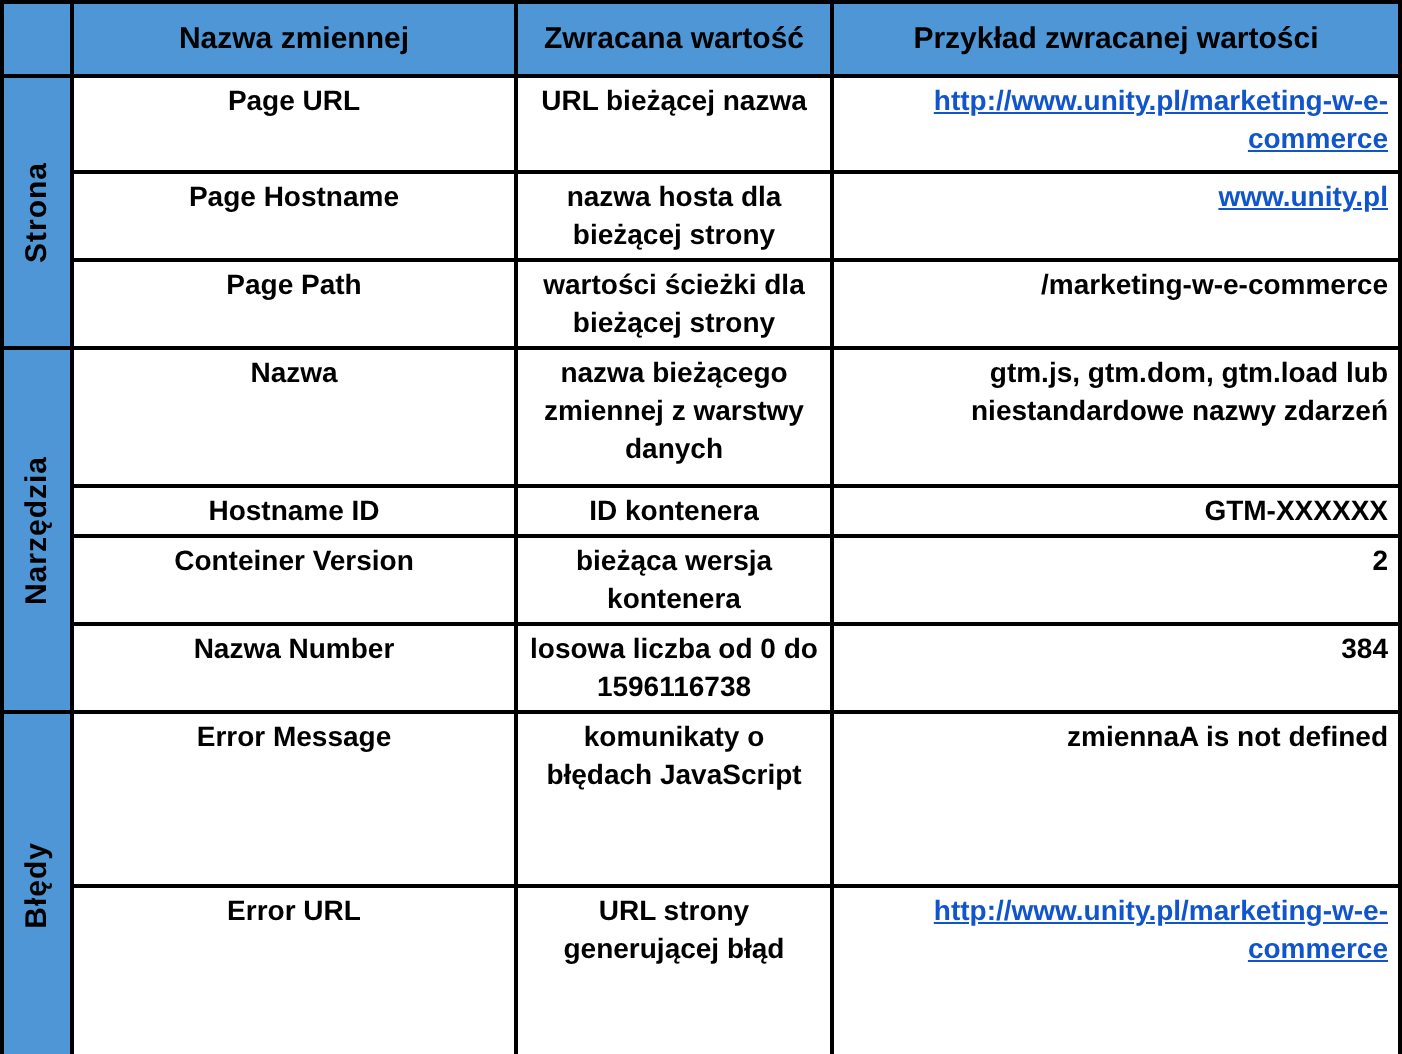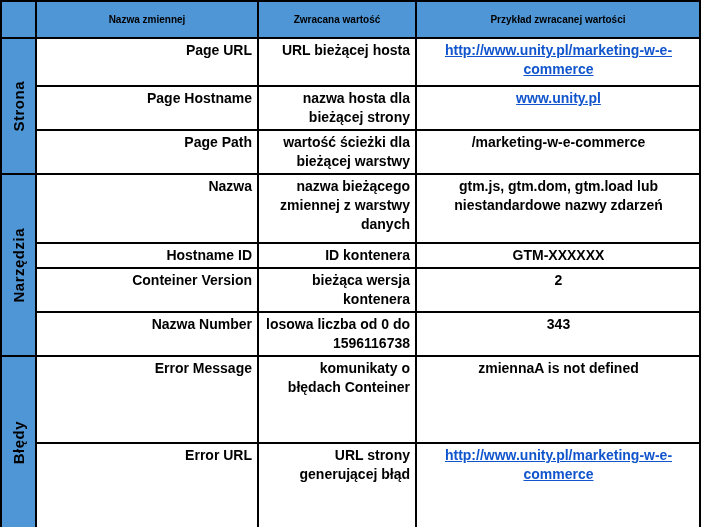--- a/index.html
+++ b/index.html
@@ -24,38 +24,38 @@
     border:2px solid var(--border-black);
     vertical-align:top;
     padding:2px 5px;
     overflow-wrap:break-word;
     word-wrap:break-word;
   }
   th.hdr{
     background:var(--table-blue);
     text-align:center;
     vertical-align:middle;
-    font-size:10px;
+    font-size:15px;
   }
   th.grp{
     background:var(--table-blue);
     text-align:center;
     vertical-align:middle;
     padding:0;
   }
   .vert{
     writing-mode:vertical-rl;
     transform:rotate(180deg);
     margin:0 auto;
     font-size:15px;
     letter-spacing:.5px;
     white-space:nowrap;
   }
-  td.name,td.val{text-align:right;}
-  td.ex{text-align:center;padding-left:6px;margin-left:36px;}
+  td.name,td.val{text-align:center;}
+  td.ex{text-align:right;padding-left:6px;margin-left:36px;}
   .link{
     color:var(--link-blue);
     text-decoration:underline;
     cursor:pointer;
   }
   col.c-group{width:35px;}
   col.c-name{width:222px;}
   col.c-value{width:158px;}
   col.c-example{width:284px;}
 </style>
@@ -77,31 +77,31 @@
       <th class="hdr">Przykład zwracanej wartości</th>
     </tr>
   </thead>
   <tbody>
 
     <tr style="height:48px">
       <th class="grp" rowspan="3">
         <div class="vert">Strona</div>
       </th>
       <td class="name">Page URL</td>
-      <td class="val">URL bieżącej hosta</td>
+      <td class="val">URL bieżącej nazwa</td>
       <td class="ex"><a class="link">http://www.unity.pl/marketing-w-e-commerce</a></td>
     </tr>
     <tr style="height:40px">
       <td class="name">Page Hostname</td>
       <td class="val">nazwa hosta dla bieżącej strony</td>
       <td class="ex"><a class="link">www.unity.pl</a></td>
     </tr>
     <tr style="height:30px">
       <td class="name">Page Path</td>
-      <td class="val">wartość ścieżki dla bieżącej warstwy</td>
+      <td class="val">wartości ścieżki dla bieżącej strony</td>
       <td class="ex"><span>/marketing-w-e-commerce</span></td>
     </tr>
 
     <tr style="height:69px">
       <th class="grp" rowspan="4">
         <div class="vert">Narzędzia</div>
       </th>
       <td class="name">Nazwa</td>
       <td class="val">nazwa bieżącego zmiennej z warstwy danych</td>
       <td class="ex"><span>gtm.js, gtm.dom, gtm.load lub niestandardowe nazwy zdarzeń</span></td>
@@ -112,29 +112,29 @@
       <td class="ex"><span>GTM-XXXXXX</span></td>
     </tr>
     <tr style="height:44px">
       <td class="name">Conteiner Version</td>
       <td class="val">bieżąca wersja kontenera</td>
       <td class="ex"><span>2</span></td>
     </tr>
     <tr style="height:44px">
       <td class="name">Nazwa Number</td>
       <td class="val">losowa liczba od 0 do 1596116738</td>
-      <td class="ex"><span>343</span></td>
+      <td class="ex"><span>384</span></td>
     </tr>
 
     <tr style="height:87px">
       <th class="grp" rowspan="2">
         <div class="vert">Błędy</div>
       </th>
       <td class="name">Error Message</td>
-      <td class="val">komunikaty o błędach Conteiner</td>
+      <td class="val">komunikaty o błędach JavaScript</td>
       <td class="ex"><span>zmiennaA is not defined</span></td>
     </tr>
     <tr style="height:86px">
       <td class="name">Error URL</td>
       <td class="val">URL strony generującej błąd</td>
       <td class="ex"><a class="link">http://www.unity.pl/marketing-w-e-commerce</a></td>
     </tr>
   </tbody>
 </table>
 

